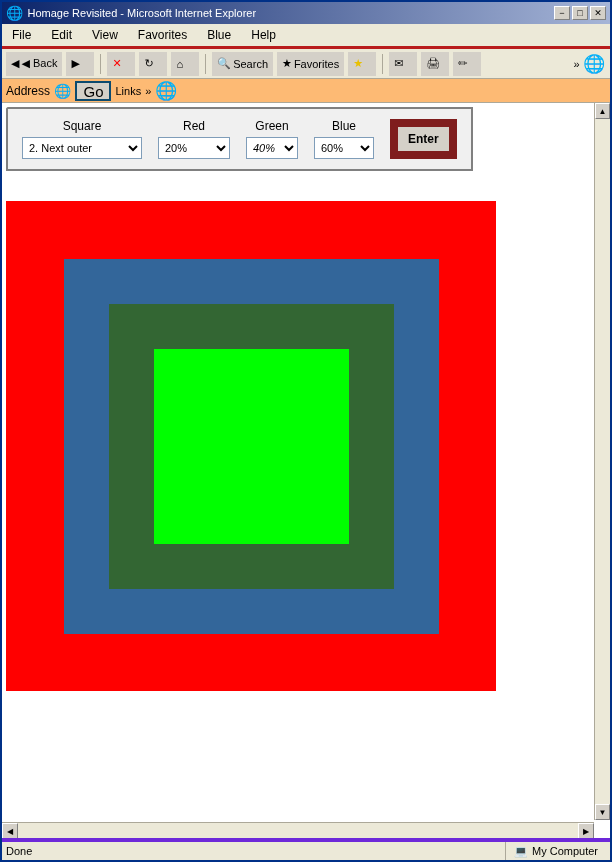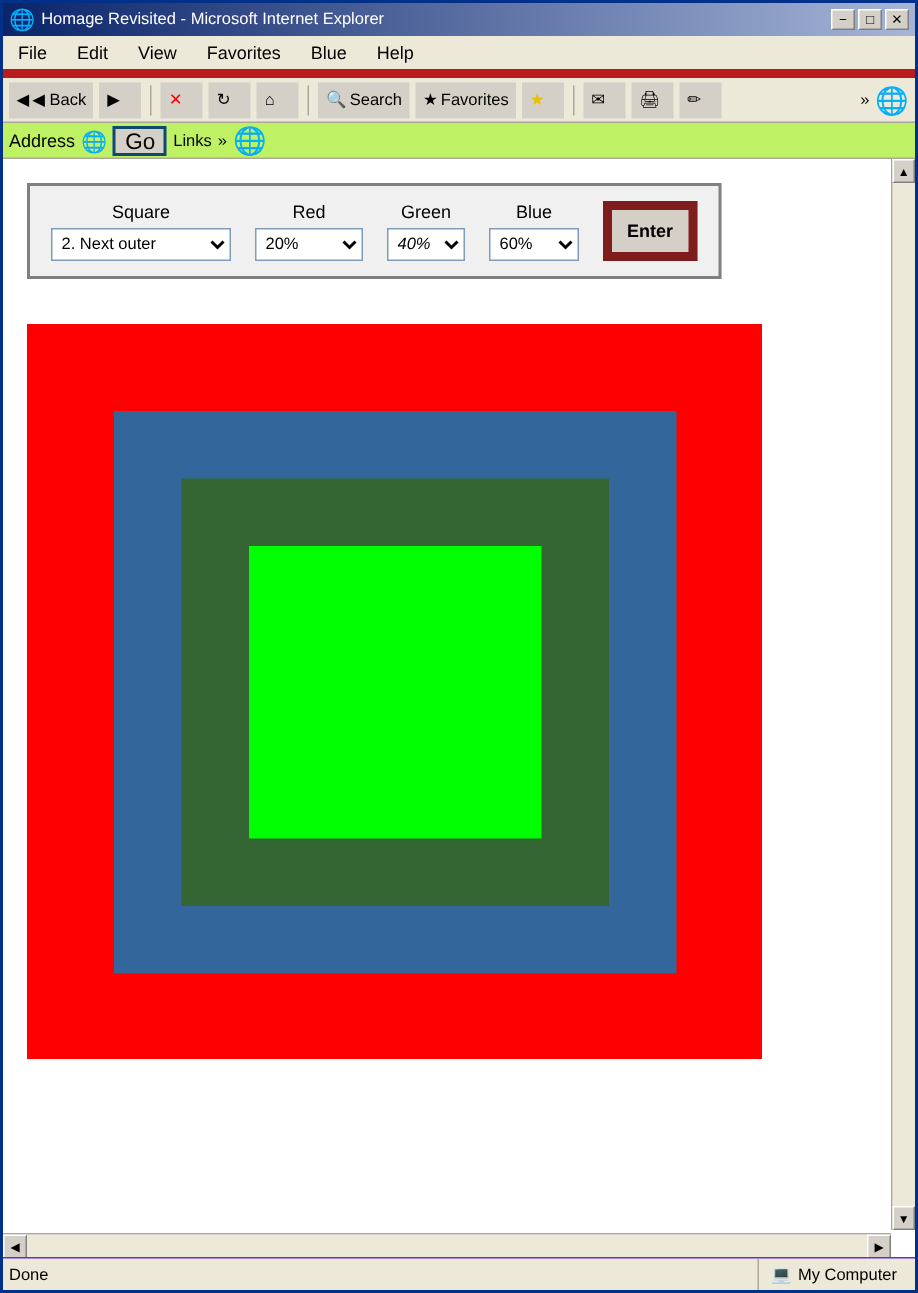--- a/index.html
+++ b/index.html
@@ -55,21 +55,21 @@
       display: flex;
       align-items: center;
       justify-content: center;
       cursor: pointer;
       color: #000;
     }
 
     
     .menu-bar {
       background: #ece9d8;
-      border-bottom: 6px solid #b91c1c;
+      border-bottom: 3px solid #b91c1c;
       height: 22px;
       display: flex;
       align-items: center;
       padding: 11px 4px;
       gap: 8px;
     }
 
     .menu-item {
       padding: 2px 6px;
       font-size: 12px;
@@ -104,21 +104,21 @@
 
     .toolbar-sep {
       width: 1px;
       height: 20px;
       background: #aca899;
       margin: 0 2px;
     }
 
     
     .address-bar {
-      background: #bef264;
+      background: #fdba74;
       border-bottom: 1px solid #aca899;
       height: 24px;
       display: flex;
       align-items: center;
       padding: 2px 4px;
       gap: 4px;
     }
 
     .address-label {
       font-size: 12px;
@@ -197,21 +197,21 @@
       height: 16px;
       background: #d4d0c8;
       border-top: 1px solid #aca899;
       display: flex;
     }
 
     
     .page-content {
       flex: 1;
       background: white;
-      padding: 16px;
+      padding: 4px;
       overflow: hidden;
       margin-right: 16px;
       margin-bottom: 16px;
       border-radius: 16px;
     }
 
     
     .control-panel {
       border: 2px solid #808080;
       padding: 10px 14px;
@@ -241,21 +241,21 @@
       border: 1px solid #7f9db9;
       background: white;
       padding: 0 2px;
       cursor: pointer;
     }
 
     .enter-btn {
       height: 40px;
       padding: 0 10px;
       background: #d4d0c8;
-      border: 6px solid #7f1d1d;
+      border: 8px solid #7f1d1d;
       font-size: 12px;
       font-weight: bold;
       cursor: pointer;
       font-family: Arial, sans-serif;
     }
 
     
     .squares-container {
       width: 490px;
       height: 490px;
@@ -268,21 +268,21 @@
     .square {
       position: absolute;
       display: flex;
       align-items: center;
       justify-content: center;
     }
 
     
     .status-bar {
       background: #ece9d8;
-      border-top: 1px solid #6d28d9;
+      border-top: 4px solid #6d28d9;
       height: 22px;
       display: flex;
       align-items: center;
       padding: 0 4px;
       gap: 8px;
     }
 
     .status-text {
       font-size: 11px;
       color: #000;

